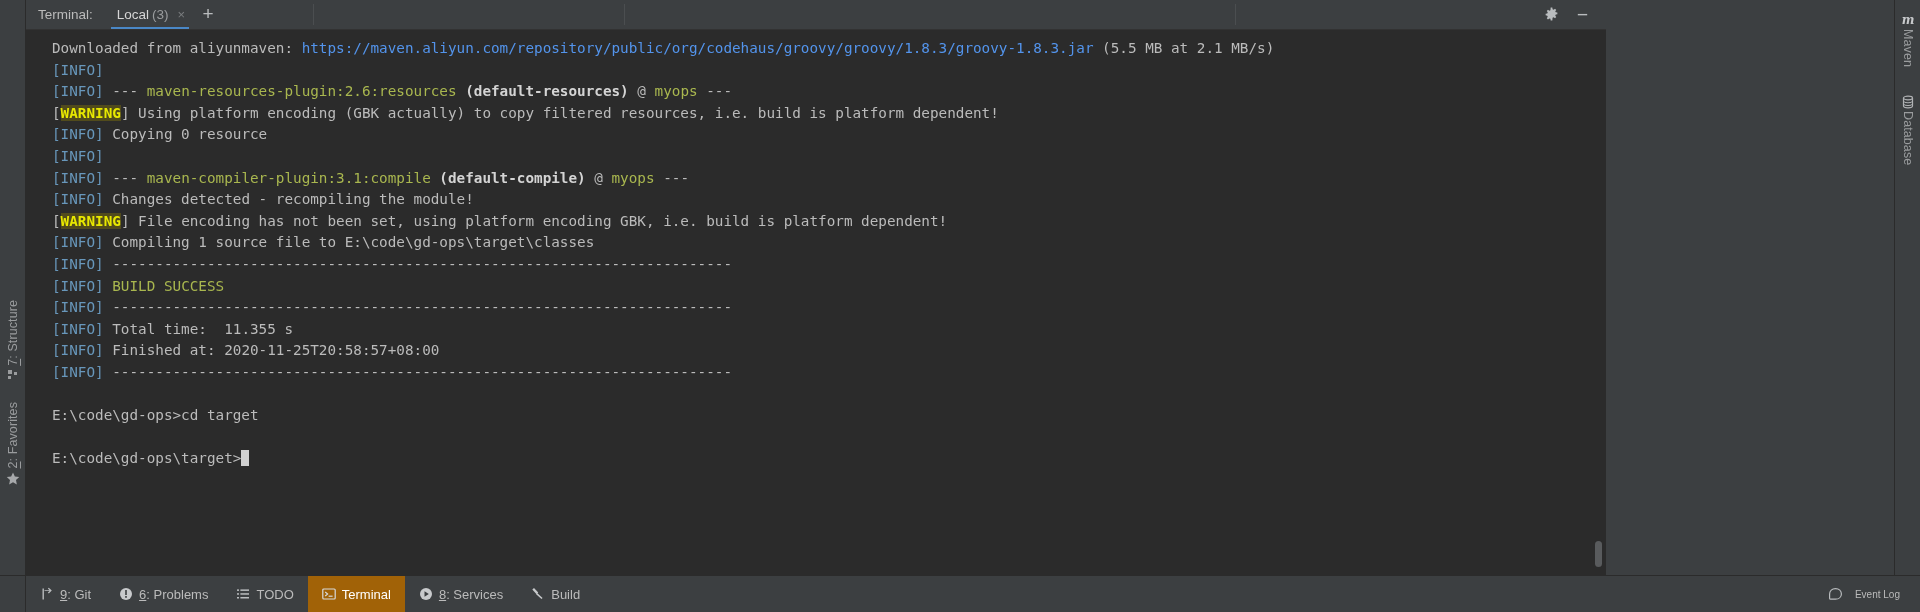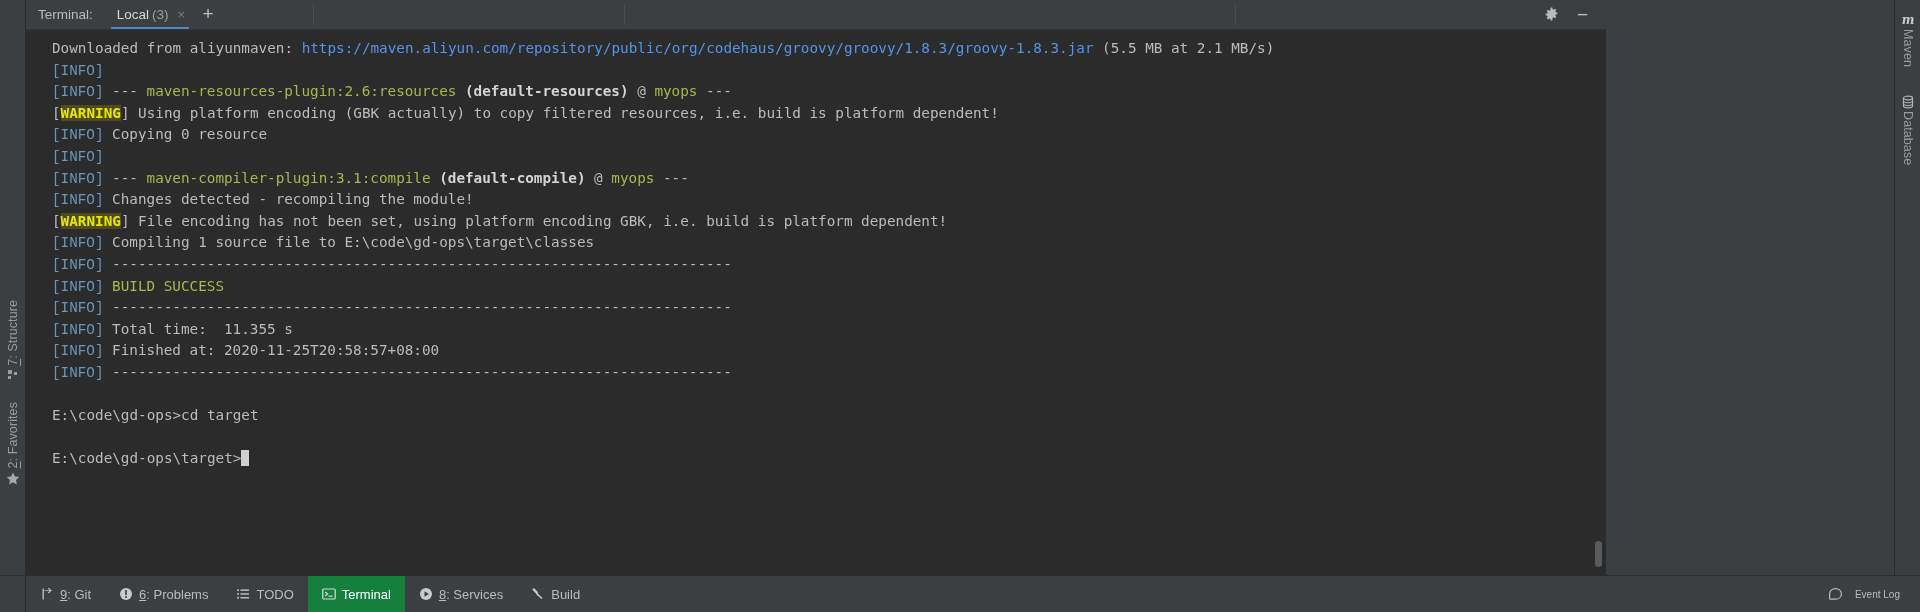--- a/index.html
+++ b/index.html
@@ -158,21 +158,21 @@
     left: 0; top: 0; right: 14px; bottom: 0;
     padding: 8px 0 0 26px;
     font-family: "DejaVu Sans Mono", "Liberation Mono", monospace;
     font-size: 14.3px;
     line-height: 21.6px;
     color: #bbbbbb;
     white-space: pre;
     overflow: hidden;
   }
   .console .ln { height: 21.6px; }
-  .c-info   { color: #6897bb; font-family: Liberation Mono, monospace; }
+  .c-info   { color: #6897bb; }
   .c-warn   { color: #e8e800; background: #514b1c; font-weight: bold; margin-top: 36px; }
   .c-green  { color: #a9b74f; }
   .c-bold   { color: #d4d4d4; font-weight: bold; }
   .c-link   { color: #5394ec; }
   .c-plain  { color: #bbbbbb; }
   .cursor {
     display: inline-block;
     width: 8px;
     height: 16px;
     background: #d0d0d0;
@@ -210,21 +210,21 @@
   .sb-item {
     display: flex;
     align-items: center;
     gap: 6px;
     padding: 0 14px;
     color: #bbbbbb;
     font-size: 13px;
     white-space: nowrap;
     cursor: pointer;
   }
-  .sb-item.active { background: #15803d; color: #ffffff; }
+  .sb-item.active { background: #a16207; color: #ffffff; }
   .sb-item u { text-decoration: underline; }
   .sb-spacer { flex: 1; }
   .sb-right {
     display: flex;
     align-items: center;
     gap: 12px;
     padding: 0 20px 0 0;
     color: #bbbbbb;
     font-size: 10px;
     cursor: pointer;

